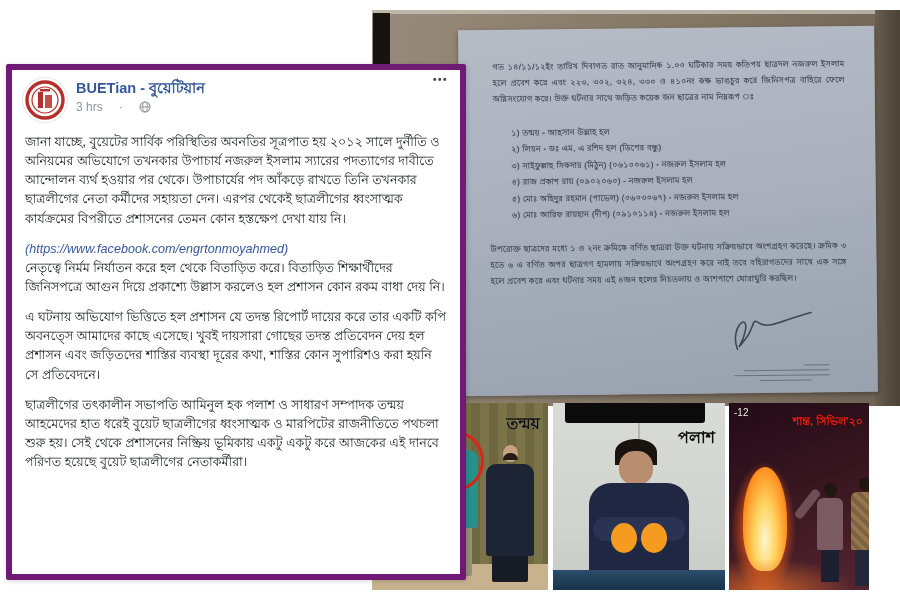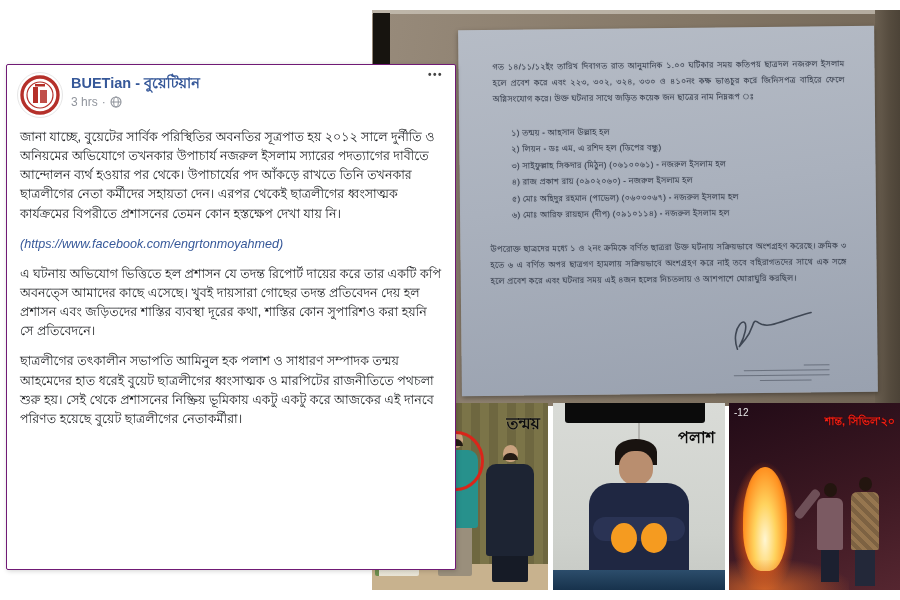--- a/index.html
+++ b/index.html
@@ -24,28 +24,28 @@
   .hand.closing{position:absolute;left:30px;top:212px;width:356px;text-align:justify;}
   .sig-block{position:absolute;left:238px;top:282px;width:130px;height:78px;}
   .sig-line{height:1.6px;background:#59606e;opacity:.75;border-radius:1px;margin:3.5px 0 0 auto;}
   .sig-line.l1{width:26px;}
   .sig-line.l2{width:86px;}
   .sig-line.l3{width:96px;}
   .sig-line.l4{width:52px;margin-right:18px;}
 
   
   .fb-card{position:absolute;left:6px;top:64px;width:448px;height:504px;background:#ffffff;
-    border:1px solid #701a75;border-radius:2px;box-shadow:1px 1px 5px rgba(0,0,0,.18);
+    border:6px solid #701a75;border-radius:2px;box-shadow:1px 1px 5px rgba(0,0,0,.18);
     z-index:5;overflow:hidden;}
   .fb-header{position:relative;padding:9px 12px 2px 12px;height:48px;}
   .avatar{position:absolute;left:10px;top:7px;width:44px;height:44px;border-radius:50%;
     background:#fff;border:1px solid #e6e6e6;display:flex;align-items:center;justify-content:center;}
   .fb-meta{margin-left:52px;}
   .page-name{color:#365899;font-weight:bold;font-size:14.5px;line-height:1.3;cursor:pointer;}
-  .fb-sub{color:#90949c;font-size:12px;margin-top:2px;display:flex;align-items:center;gap:4px;}
+  .fb-sub{color:#90949c;font-size:12px;margin-top:2px;display:flex;align-items:center;gap:16px;}
   .ellipsis{position:absolute;right:12px;top:4px;color:#444;font-size:10px;letter-spacing:1.5px;
     font-weight:bold;cursor:pointer;}
   .fb-body{padding:4px 13px 0 13px;}
   .fb-body p{margin:0 0 11px 0;font-size:12.6px;line-height:1.52;color:#1c1e21;text-align:left;}
   .fb-link{color:#365899;text-decoration:none;display:block;cursor:pointer;font-style:italic;}
 
   
   .photo{position:absolute;top:403px;height:187px;overflow:hidden;z-index:1;}
   .photo-label{position:absolute;font-weight:bold;z-index:4;}
 
@@ -82,21 +82,21 @@
   .palash-torso{position:absolute;left:36px;top:80px;width:100px;height:92px;background:#1f2742;
     border-radius:22px 22px 4px 4px;}
   .palash-arms{position:absolute;left:40px;top:114px;width:92px;height:24px;background:#2a3354;border-radius:12px;}
   .emoji{position:absolute;width:26px;height:30px;border-radius:50%;background:#f59b20;top:120px;}
   .emoji.e1{left:58px;}
   .emoji.e2{left:88px;}
   .photo2 .bottomband{position:absolute;left:0;bottom:0;width:100%;height:20px;
     background:linear-gradient(#2c4d6b,#17324c);}
 
   
-  .photo3{left:729px;width:140px;background:linear-gradient(160deg,#220b17 0%,#3c1822 55%,#552630 100%);padding-left:32px;}
+  .photo3{left:729px;width:140px;background:linear-gradient(160deg,#220b17 0%,#3c1822 55%,#552630 100%);}
   .flame-outer{position:absolute;left:-4px;top:36px;width:86px;height:150px;
     background:radial-gradient(ellipse 50% 60% at 45% 60%,rgba(255,140,30,.95) 0%,rgba(220,80,20,.75) 45%,rgba(120,30,10,0) 75%);}
   .flame-inner{position:absolute;left:14px;top:64px;width:44px;height:104px;border-radius:50% 50% 40% 40%;
     background:radial-gradient(ellipse at 50% 70%,#fff6d2 0%,#ffd35e 35%,#ff9020 70%,rgba(255,120,20,0) 100%);}
   .glow{position:absolute;left:0;bottom:0;width:120px;height:30px;
     background:radial-gradient(ellipse at 30% 100%,rgba(230,110,40,.8),rgba(0,0,0,0) 75%);}
   .corner-ts{position:absolute;left:5px;top:4px;color:#e8e8e8;font-size:10px;z-index:4;}
   .photo3 .label3{right:6px;top:10px;color:#ef1f14;font-size:11px;text-shadow:0 0 1px #400;}
   .fig{position:absolute;}
   .fig .fhead{width:13px;height:14px;border-radius:50%;background:#23150f;margin:0 auto;}
@@ -217,18 +217,19 @@
           <line x1="1" y1="6" x2="11" y2="6" stroke="#90949c" stroke-width="1"></line>
         </svg>
       </div>
     </div>
     <div class="ellipsis">•••</div>
   </div>
   <div class="fb-body">
     <p>জানা যাচ্ছে, বুয়েটের সার্বিক পরিস্থিতির অবনতির সূত্রপাত হয় ২০১২ সালে দুর্নীতি ও অনিয়মের অভিযোগে তখনকার উপাচার্য নজরুল ইসলাম স্যারের পদত্যাগের দাবীতে আন্দোলন ব্যর্থ হওয়ার পর থেকে। উপাচার্যের পদ আঁকড়ে রাখতে তিনি তখনকার ছাত্রলীগের নেতা কর্মীদের সহায়তা দেন। এরপর থেকেই ছাত্রলীগের ধ্বংসাত্মক কার্যক্রমের বিপরীতে প্রশাসনের তেমন কোন হস্তক্ষেপ দেখা যায় নি।</p>
     <p>
       <a class="fb-link">(https://www.facebook.com/engrtonmoyahmed)</a>
+      <span>নেতৃত্বে নির্মম নির্যাতন করে হল থেকে বিতাড়িত করে। বিতাড়িত শিক্ষার্থীদের জিনিসপত্রে আগুন দিয়ে প্রকাশ্যে উল্লাস করলেও হল প্রশাসন কোন রকম বাধা দেয় নি।</span>
     </p>
     <p>এ ঘটনায় অভিযোগ ভিত্তিতে হল প্রশাসন যে তদন্ত রিপোর্ট দায়ের করে তার একটি কপি অবনত্সে আমাদের কাছে এসেছে। খুবই দায়সারা গোছের তদন্ত প্রতিবেদন দেয় হল প্রশাসন এবং জড়িতদের শাস্তির ব্যবস্থা দূরের কথা, শাস্তির কোন সুপারিশও করা হয়নি সে প্রতিবেদনে।</p>
     <p>ছাত্রলীগের তৎকালীন সভাপতি আমিনুল হক পলাশ ও সাধারণ সম্পাদক তন্ময় আহমেদের হাত ধরেই বুয়েট ছাত্রলীগের ধ্বংসাত্মক ও মারপিটের রাজনীতিতে পথচলা শুরু হয়। সেই থেকে প্রশাসনের নিষ্ক্রিয় ভূমিকায় একটু একটু করে আজকের এই দানবে পরিণত হয়েছে বুয়েট ছাত্রলীগের নেতাকর্মীরা।</p>
 
   </div>
 </div>
 
 </body></html>

